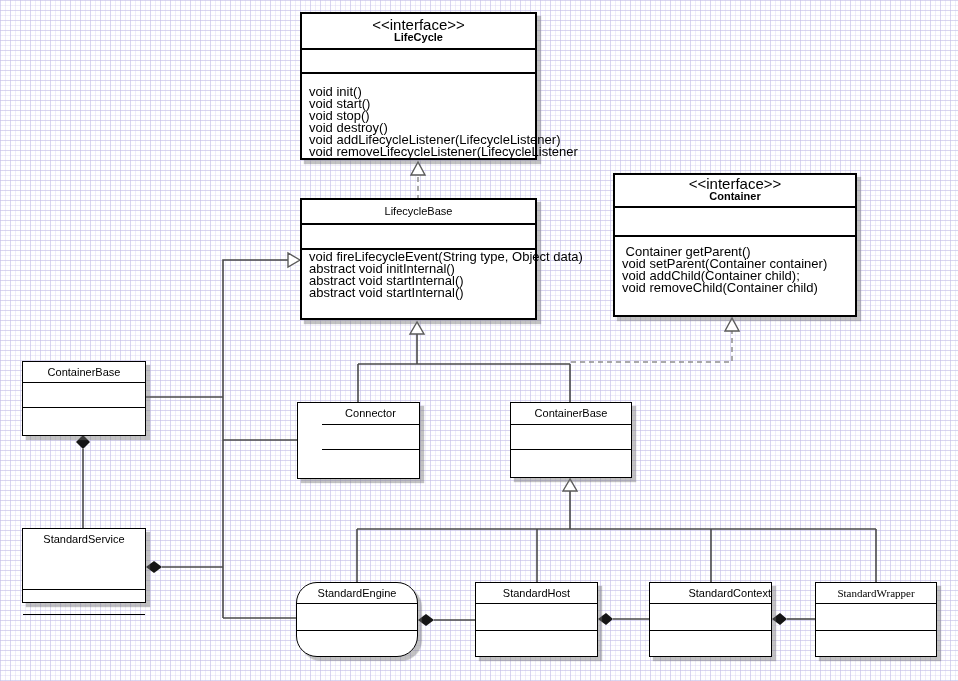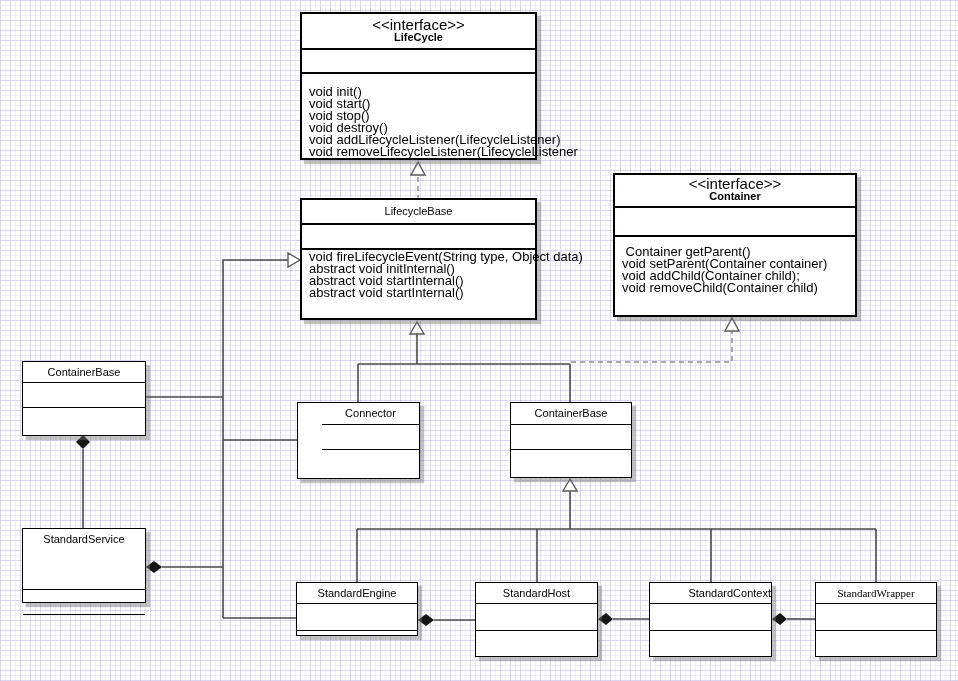--- a/index.html
+++ b/index.html
@@ -150,21 +150,21 @@
   </div>
 
   <div class="uml-box" style="left:510px;top:402px;width:122px;height:76px;">
     <div class="title-sec" style="height:21px;">
       <div class="cname regular">ContainerBase</div>
     </div>
     <div class="attrs-sec" style="height:24px;"></div>
     <div class="methods-sec"></div>
   </div>
 
-  <div class="uml-box" style="left:296px;top:582px;width:122px;height:54px;">
+  <div class="uml-box" style="left:296px;top:582px;width:122px;height:75px;border-radius:21px;">
     <div class="title-sec" style="height:20px;">
       <div class="cname regular">StandardEngine</div>
     </div>
     <div class="attrs-sec" style="height:26px;"></div>
     <div class="methods-sec"></div>
   </div>
 
   <div class="uml-box" style="left:475px;top:582px;width:123px;height:75px;">
     <div class="title-sec" style="height:20px;">
       <div class="cname regular">StandardHost</div>

